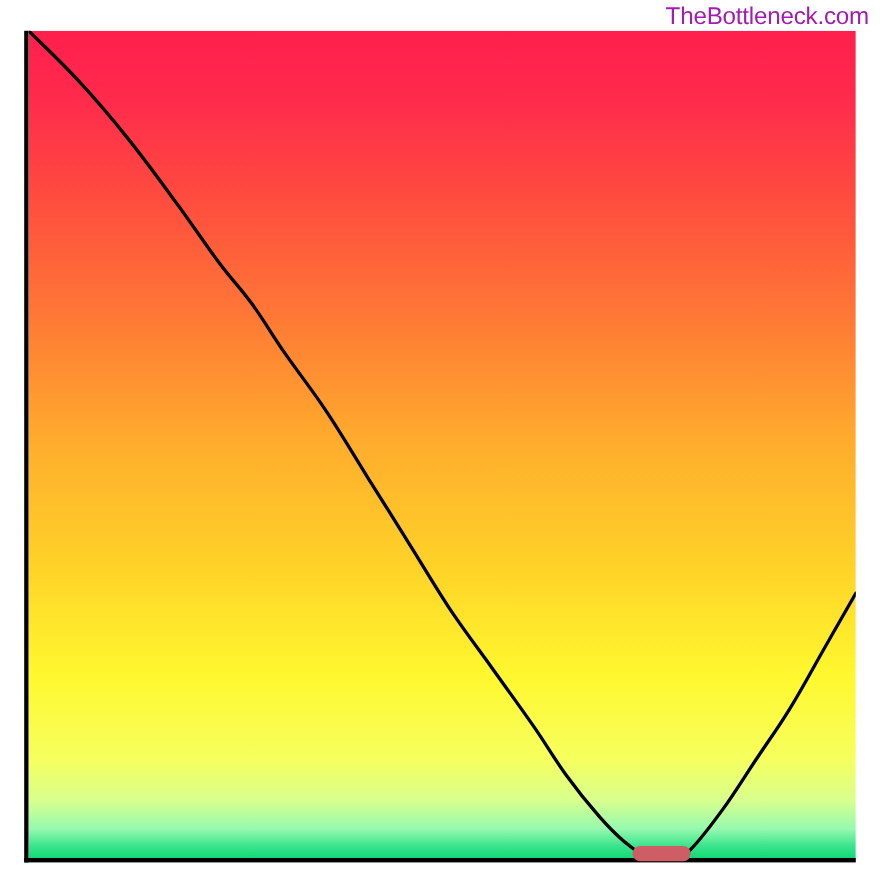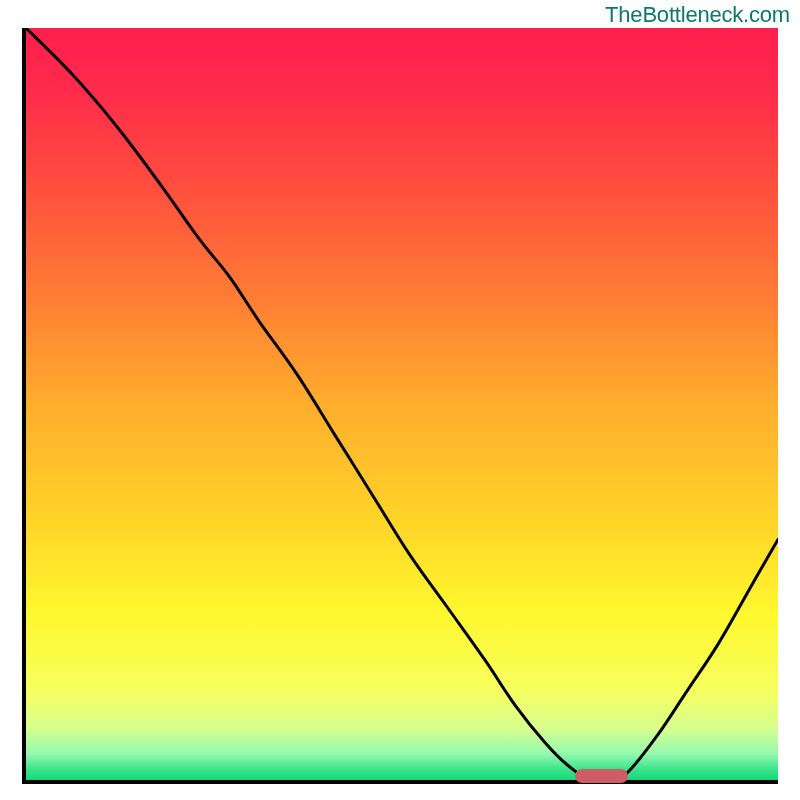--- a/index.html
+++ b/index.html
@@ -14,21 +14,21 @@
     position: relative;
     width: 800px;
     height: 800px;
   }
   .attribution {
     position: absolute;
     top: 2px;
     right: 10px;
     font-size: 22px;
     font-weight: 500;
-    color: #0f766e;
+    color: #a21caf;
     letter-spacing: -0.2px;
   }
   .chart-frame {
     position: absolute;
     left: 22px;
     top: 28px;
     width: 756px;
     height: 756px;
     border-left: 4px solid #000;
     border-bottom: 4px solid #000;

